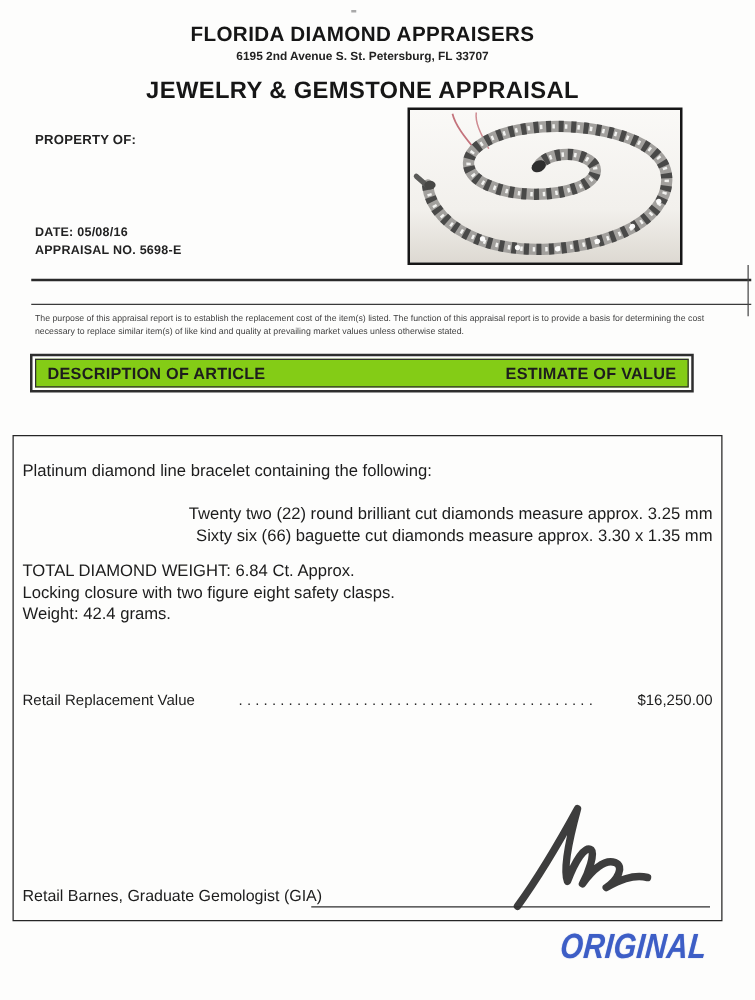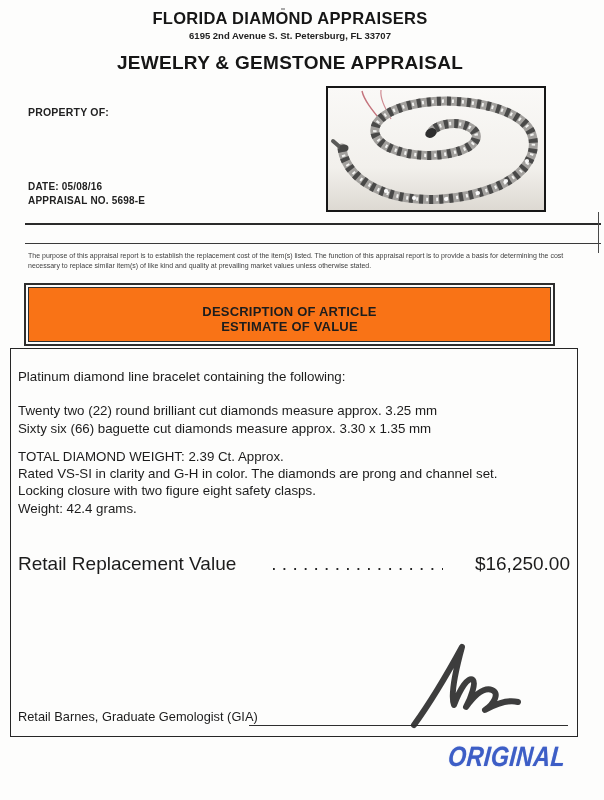--- a/index.html
+++ b/index.html
@@ -4,21 +4,21 @@
 <style>
   html,body{margin:0;padding:0;background:#ffffff;}
   .page{
     position:relative;width:604px;height:800px;margin:0 auto;
     background:#fdfdfc;overflow:hidden;
     font-family:"Liberation Sans","DejaVu Sans",sans-serif;
     color:#1b1b1b;
   }
   .abs{position:absolute;}
   
-  .hdr{left:0;top:9px;width:580px;text-align:center;}
+  .hdr{left:0;top:19px;width:580px;text-align:center;}
   .hdr-company{font-size:16.5px;font-weight:bold;letter-spacing:.3px;color:#161616;}
   .hdr-address{font-size:9.5px;font-weight:bold;margin-top:2px;color:#222;}
   .hdr-doctitle{font-size:19px;font-weight:bold;letter-spacing:.3px;margin-top:11px;color:#161616;}
   
   .property{left:28px;top:106px;font-size:10.5px;font-weight:bold;letter-spacing:.2px;color:#222;}
   .meta{left:28px;top:180px;font-size:10px;font-weight:bold;line-height:13.5px;letter-spacing:.2px;color:#222;}
   
   .photo-frame{left:326px;top:86px;width:216px;height:122px;border:2px solid #161616;
     background:linear-gradient(180deg,#faf9f7 0%,#f2f0ec 65%,#ddd9d2 100%);}
   .photo-frame svg{display:block;width:100%;height:100%;}
@@ -26,30 +26,30 @@
   .rule1{left:25px;top:223px;width:576px;height:0;border-top:2px solid #2a2a2a;}
   .rule2{left:25px;top:243px;width:576px;height:0;border-top:1.5px solid #3a3a3a;}
   .vtick{left:598px;top:212px;width:0;height:41px;border-left:1.5px solid #4a4a4a;}
   
   .disclaimer{left:28px;top:251px;width:562px;font-size:7px;line-height:9.5px;color:#3f3f3f;}
   
   .colhead{
     left:28px;top:287px;width:503px;height:21px;
     border:1px solid #2e2e2e;outline:2px solid #2e2e2e;outline-offset:2px;
     display:flex;align-items:center;justify-content:space-between;
-    padding:16px 9px;background:#f97316;flex-direction:column;
+    padding:0 9px;background:#84cc16;
   }
   .colhead .lbl{font-size:13px;font-weight:bold;letter-spacing:.2px;color:#1d1d1d;white-space:nowrap;}
   
   .mainbox{left:10px;top:348px;width:566px;height:387px;border:1.5px solid #262626;background:#fdfdfc;}
   .mainbox .txt{position:absolute;left:7px;right:7px;font-size:13.3px;color:#1c1c1c;white-space:nowrap;}
   .t-intro{top:20px;}
-  .t-stones{top:53px;line-height:17.5px;}
+  .t-stones{top:53px;line-height:17.5px;text-align:right;}
   .t-details{top:99px;line-height:17.2px;}
-  .retail-row{position:absolute;left:7px;right:7px;top:204px;display:flex;align-items:baseline;font-size:19px;color:#1c1c1c;gap:32px;}
+  .retail-row{position:absolute;left:7px;right:7px;top:204px;display:flex;align-items:baseline;font-size:12px;color:#1c1c1c;gap:32px;}
   .retail-label{white-space:nowrap;}
   .retail-dots{flex:1;overflow:hidden;white-space:nowrap;padding:0 3px;color:#262626;}
   .retail-amount{white-space:nowrap;}
   .sig-text{position:absolute;left:7px;top:360px;font-size:12.8px;color:#1c1c1c;white-space:nowrap;}
   .sig-line{position:absolute;left:238px;top:376px;width:319px;height:0;border-top:1.5px solid #2f2f2f;}
   .sig-scribble{position:absolute;left:395px;top:292px;width:120px;height:88px;}
   .sig-scribble svg{display:block;width:100%;height:100%;}
   
   .stamp{
     left:447px;top:741px;
@@ -119,22 +119,21 @@
 
   <div class="abs mainbox">
     <div class="txt t-intro">Platinum diamond line bracelet containing the following:</div>
 
     <div class="txt t-stones">
       <div>Twenty two (22) round brilliant cut diamonds measure approx. 3.25 mm</div>
       <div>Sixty six (66) baguette cut diamonds measure approx. 3.30 x 1.35 mm</div>
     </div>
 
     <div class="txt t-details">
-      <div>TOTAL DIAMOND WEIGHT: 2.39 Ct. Approx.</div>
-      <div>Rated VS-SI in clarity and G-H in color.  The diamonds are prong and channel set.</div>
+      <div>TOTAL DIAMOND WEIGHT: 6.84 Ct. Approx.</div>
       <div>Locking closure with two figure eight safety clasps.</div>
       <div>Weight: 42.4 grams.</div>
     </div>
 
     <div class="retail-row">
       <span class="retail-label">Retail Replacement Value</span>
         <span class="retail-dots">. . . . . . . . . . . . . . . . . . . . . . . . . . . . . . . . . . . . . . . . . . . . . . . . . . . . . . . . . . . . . . . . . . . . . .</span>
         <span class="retail-amount">$16,250.00</span>
     </div>
 

